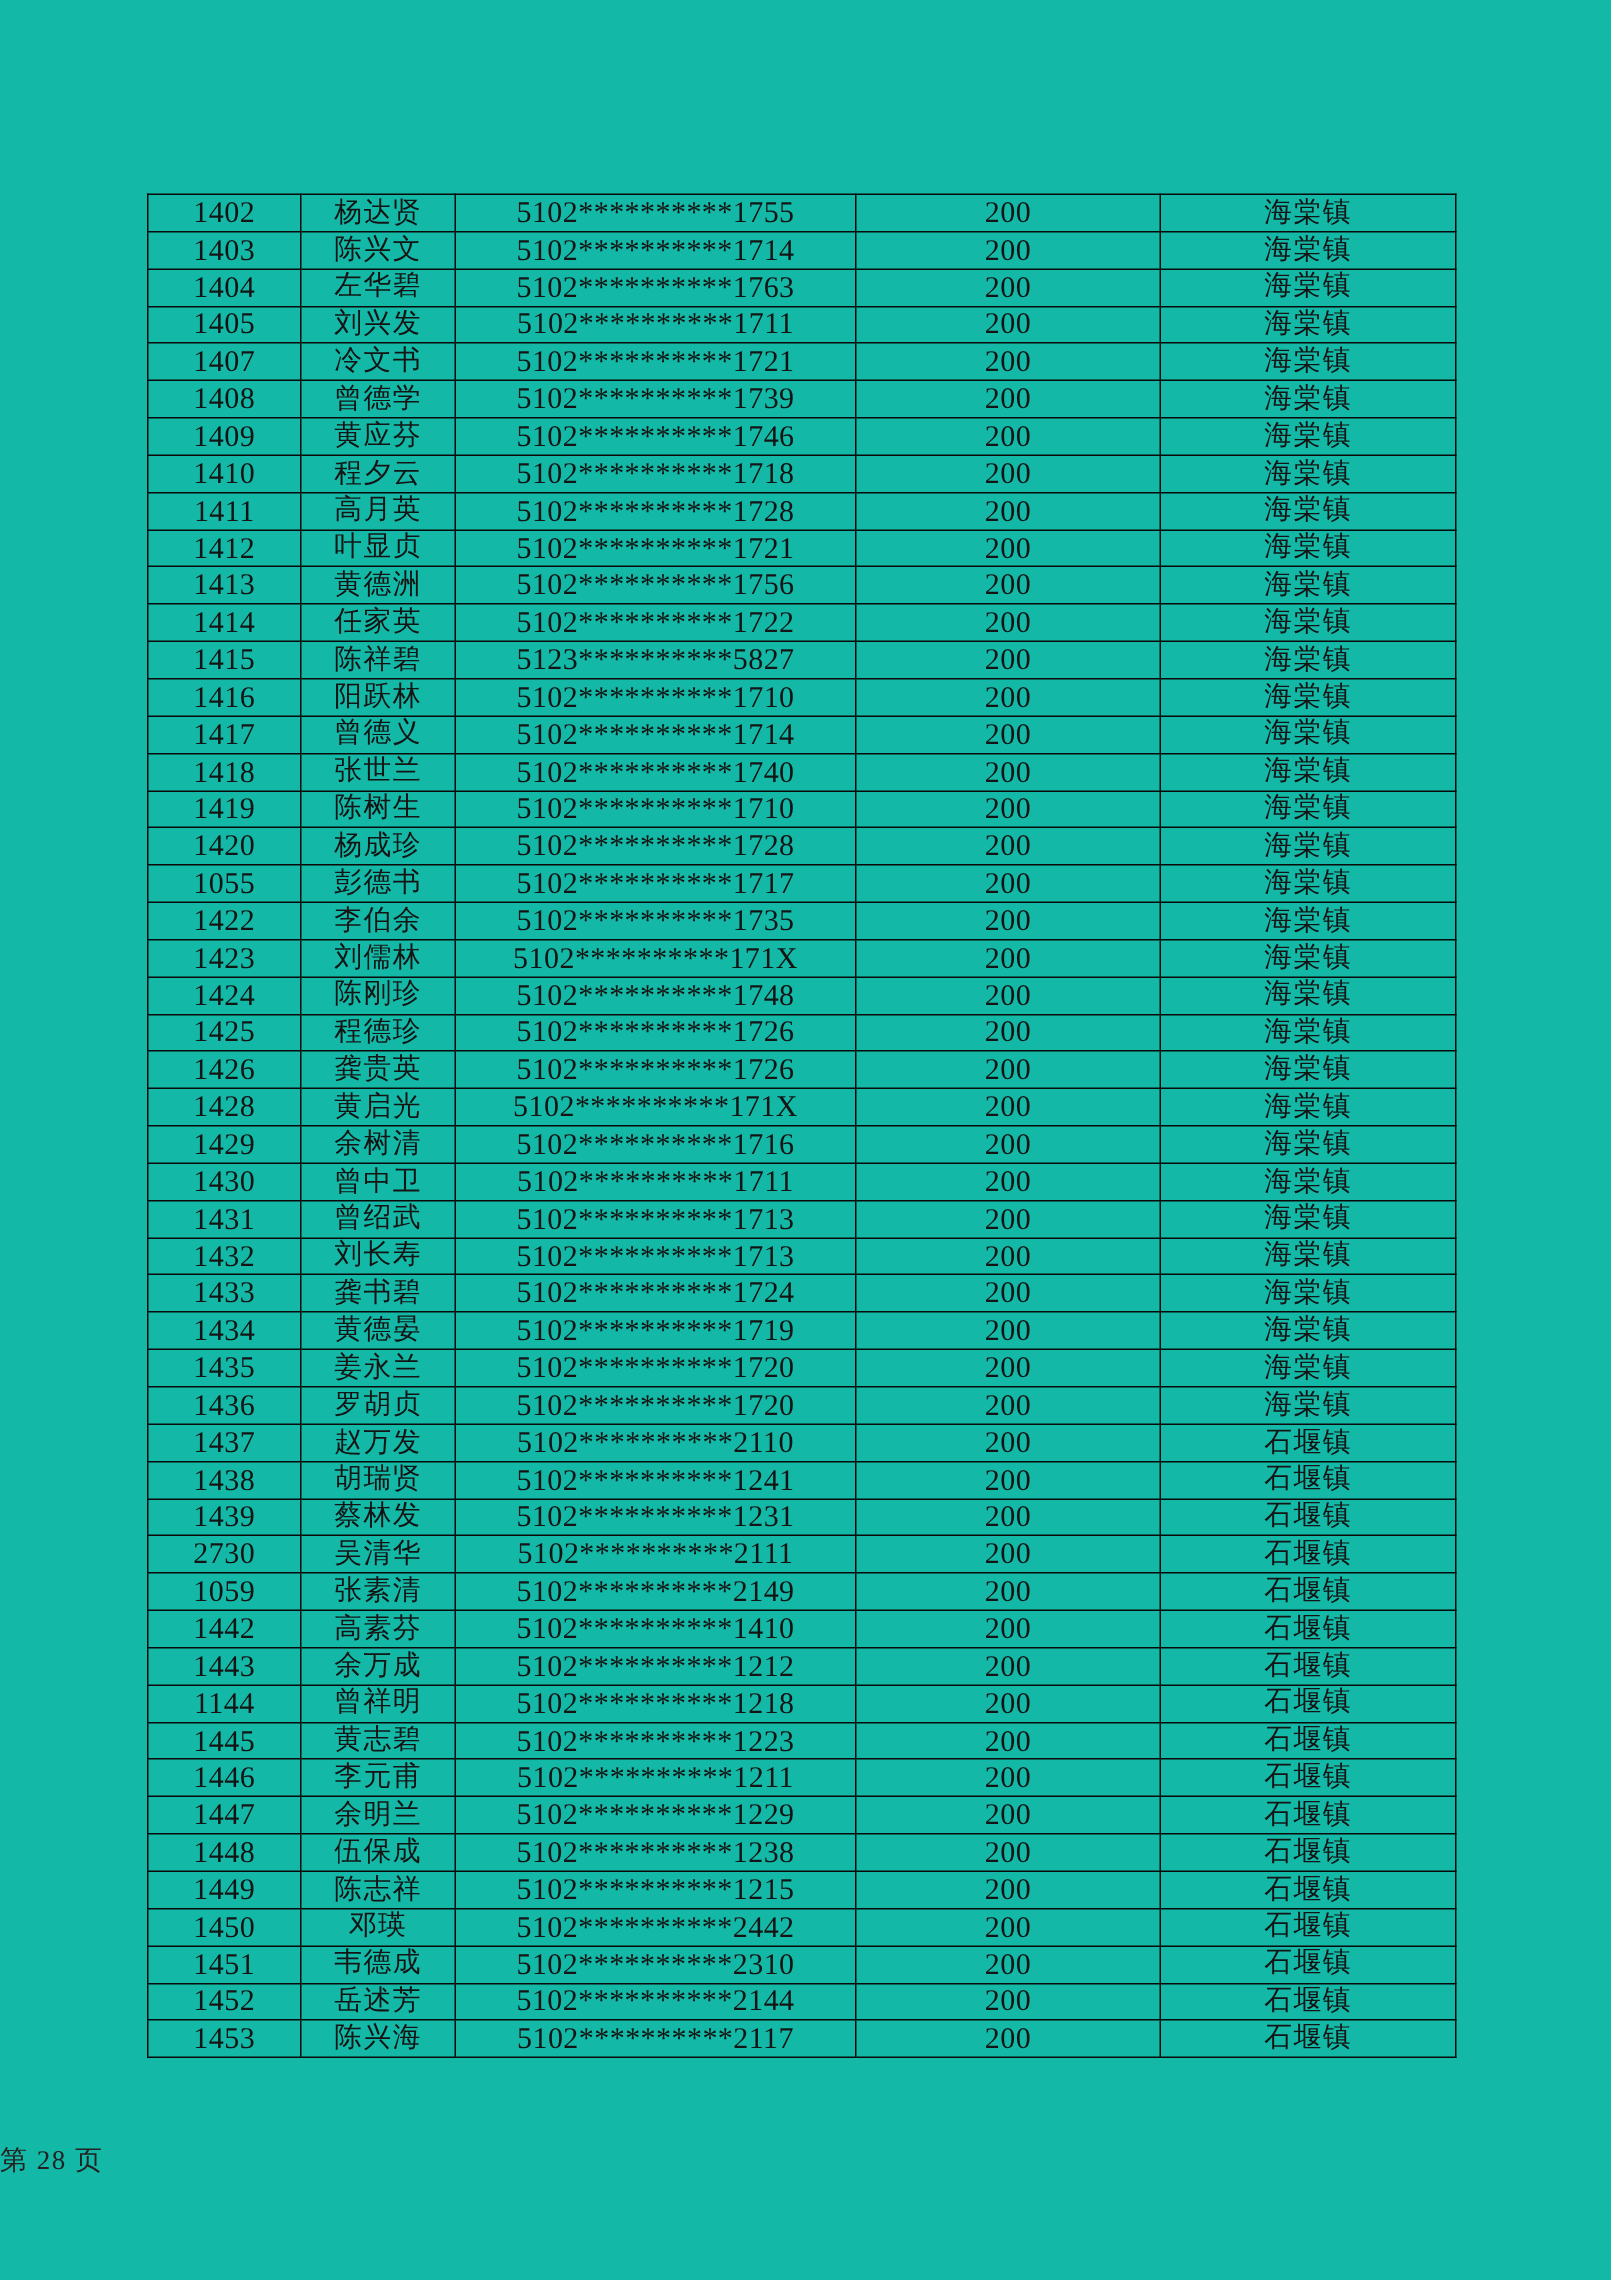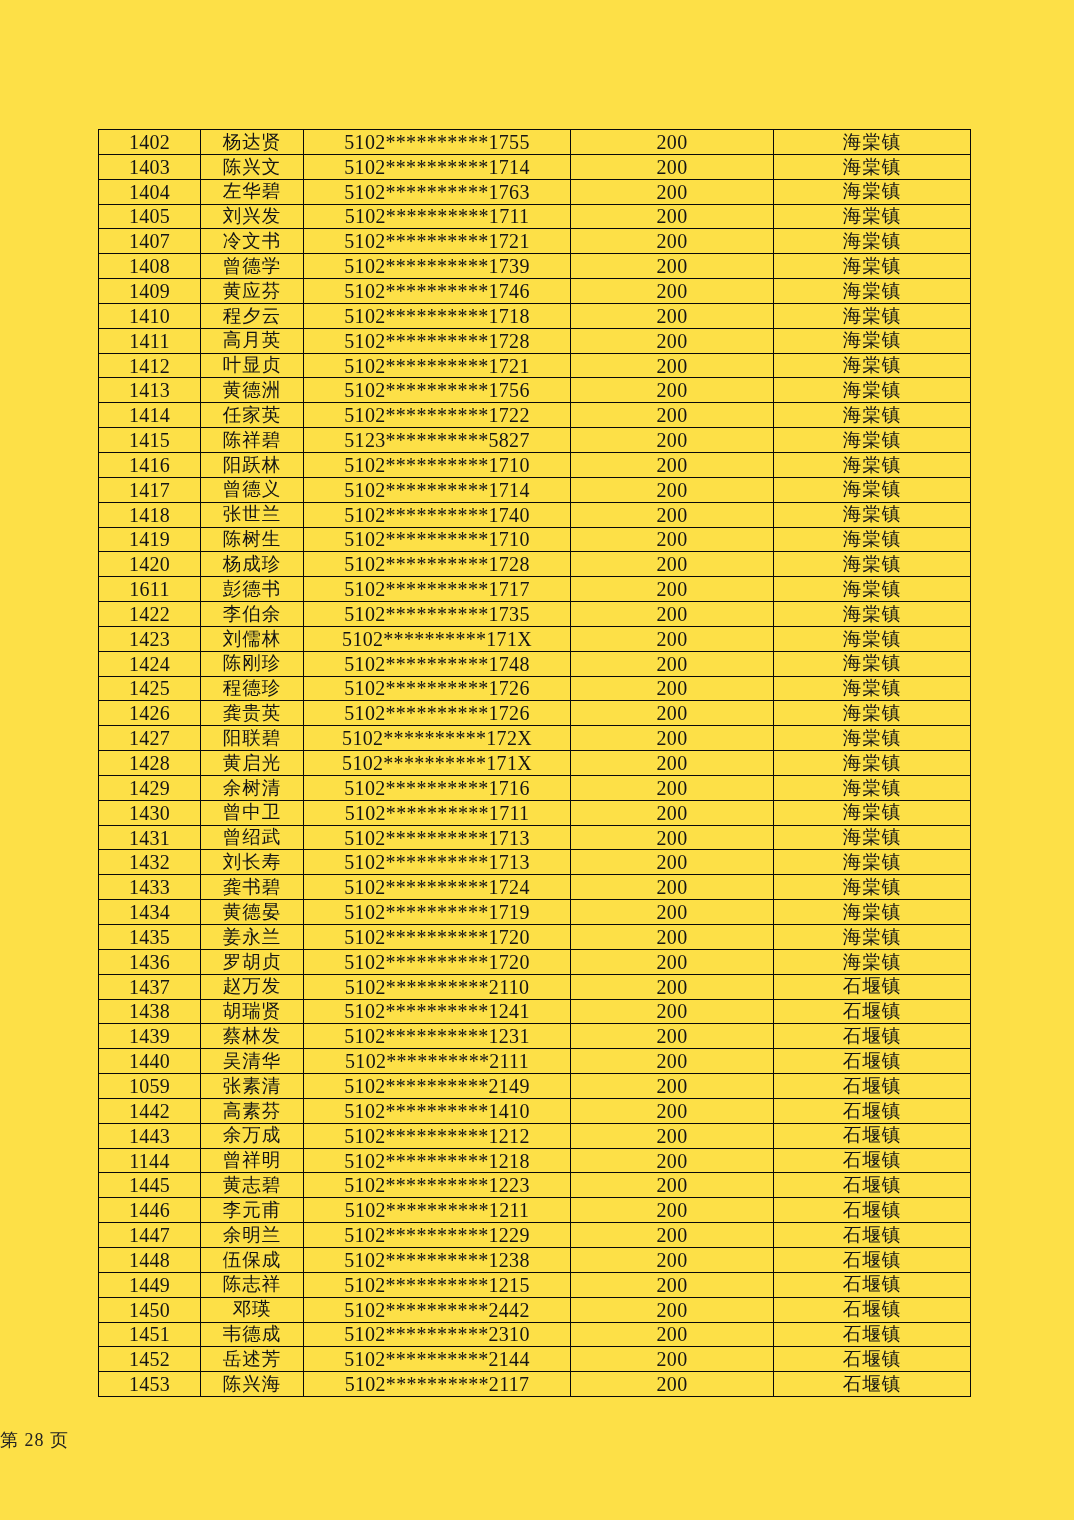--- a/index.html
+++ b/index.html
@@ -11,21 +11,21 @@
     height: 1520px;
     background: #ffffff;
     position: relative;
     overflow: hidden;
     font-family: "Liberation Serif", "DejaVu Serif", serif;
     color: #141414;
   }
   .page {
     position: absolute;
     inset: 0;
-    background: #fde047;
+    background: #14b8a6;
   }
   table.roster {
     position: absolute;
     left: 98px;
     top: 129px;
     width: 872px;
     border-collapse: collapse;
     table-layout: fixed;
   }
   table.roster td {
@@ -192,21 +192,21 @@
           <td class="cjk">海棠镇</td>
         </tr>
         <tr>
           <td class="num">1420</td>
           <td class="cjk">杨成珍</td>
           <td class="num">5102**********1728</td>
           <td class="num">200</td>
           <td class="cjk">海棠镇</td>
         </tr>
         <tr>
-          <td class="num">1611</td>
+          <td class="num">1055</td>
           <td class="cjk">彭德书</td>
           <td class="num">5102**********1717</td>
           <td class="num">200</td>
           <td class="cjk">海棠镇</td>
         </tr>
         <tr>
           <td class="num">1422</td>
           <td class="cjk">李伯余</td>
           <td class="num">5102**********1735</td>
           <td class="num">200</td>
@@ -234,27 +234,20 @@
           <td class="cjk">海棠镇</td>
         </tr>
         <tr>
           <td class="num">1426</td>
           <td class="cjk">龚贵英</td>
           <td class="num">5102**********1726</td>
           <td class="num">200</td>
           <td class="cjk">海棠镇</td>
         </tr>
         <tr>
-          <td class="num">1427</td>
-          <td class="cjk">阳联碧</td>
-          <td class="num">5102**********172X</td>
-          <td class="num">200</td>
-          <td class="cjk">海棠镇</td>
-        </tr>
-        <tr>
           <td class="num">1428</td>
           <td class="cjk">黄启光</td>
           <td class="num">5102**********171X</td>
           <td class="num">200</td>
           <td class="cjk">海棠镇</td>
         </tr>
         <tr>
           <td class="num">1429</td>
           <td class="cjk">余树清</td>
           <td class="num">5102**********1716</td>
@@ -325,21 +318,21 @@
           <td class="cjk">石堰镇</td>
         </tr>
         <tr>
           <td class="num">1439</td>
           <td class="cjk">蔡林发</td>
           <td class="num">5102**********1231</td>
           <td class="num">200</td>
           <td class="cjk">石堰镇</td>
         </tr>
         <tr>
-          <td class="num">1440</td>
+          <td class="num">2730</td>
           <td class="cjk">吴清华</td>
           <td class="num">5102**********2111</td>
           <td class="num">200</td>
           <td class="cjk">石堰镇</td>
         </tr>
         <tr>
           <td class="num">1059</td>
           <td class="cjk">张素清</td>
           <td class="num">5102**********2149</td>
           <td class="num">200</td>

